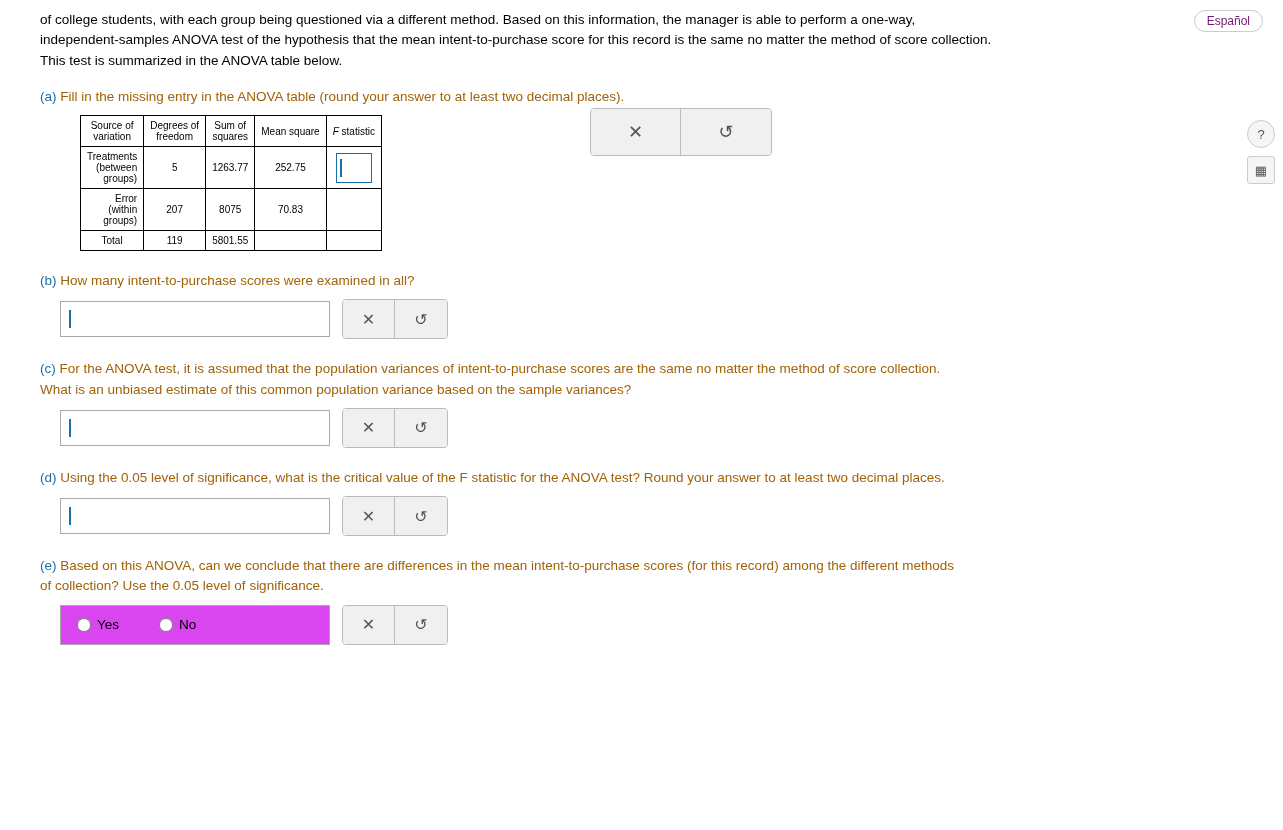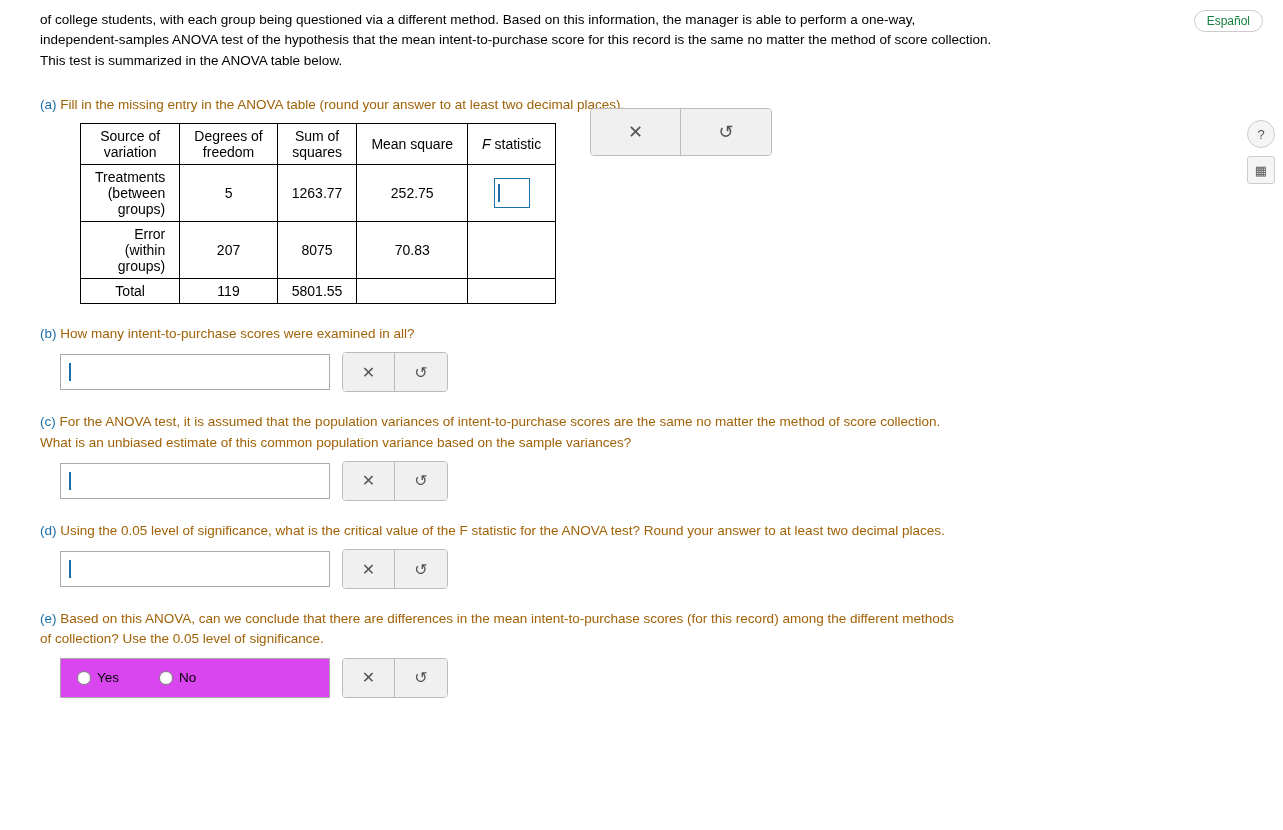--- a/index.html
+++ b/index.html
@@ -12,42 +12,42 @@
       min-height: 830px;
       position: relative;
     }
     .main-content {
       padding: 10px 40px 20px 40px;
       max-width: 1180px;
     }
     .intro-text {
       font-size: 13.5px;
       line-height: 1.5;
-      margin-bottom: 24px;
+      margin-bottom: 16px;
       color: #000;
     }
     .question-section {
       margin-bottom: 20px;
     }
     .question-label {
       font-size: 13.5px;
       color: #1a6fa8;
       margin-bottom: 8px;
       line-height: 1.5;
     }
     .anova-table {
       border-collapse: collapse;
       margin-left: 20px;
       margin-bottom: 8px;
     }
     .anova-table th, .anova-table td {
       border: 1px solid #000;
-      padding: 4px 14px;
+      padding: 4px 6px;
       text-align: center;
-      font-size: 14px;
+      font-size: 10px;
       vertical-align: middle;
     }
     .anova-table th {
       font-weight: normal;
       background: #fff;
     }
     .anova-table td.left-align {
       text-align: right;
     }
     .answer-row {
@@ -145,21 +145,21 @@
     .espanol-btn {
       position: absolute;
       top: 10px;
       right: 20px;
       border: 1px solid #ccc;
       border-radius: 12px;
       padding: 3px 12px;
       font-size: 12px;
       background: #fff;
       cursor: pointer;
-      color: #15803d;
+      color: #701a75;
     }
     .sidebar-icons {
       position: absolute;
       right: 8px;
       top: 120px;
       display: flex;
       flex-direction: column;
       gap: 8px;
       align-items: center;
     }

